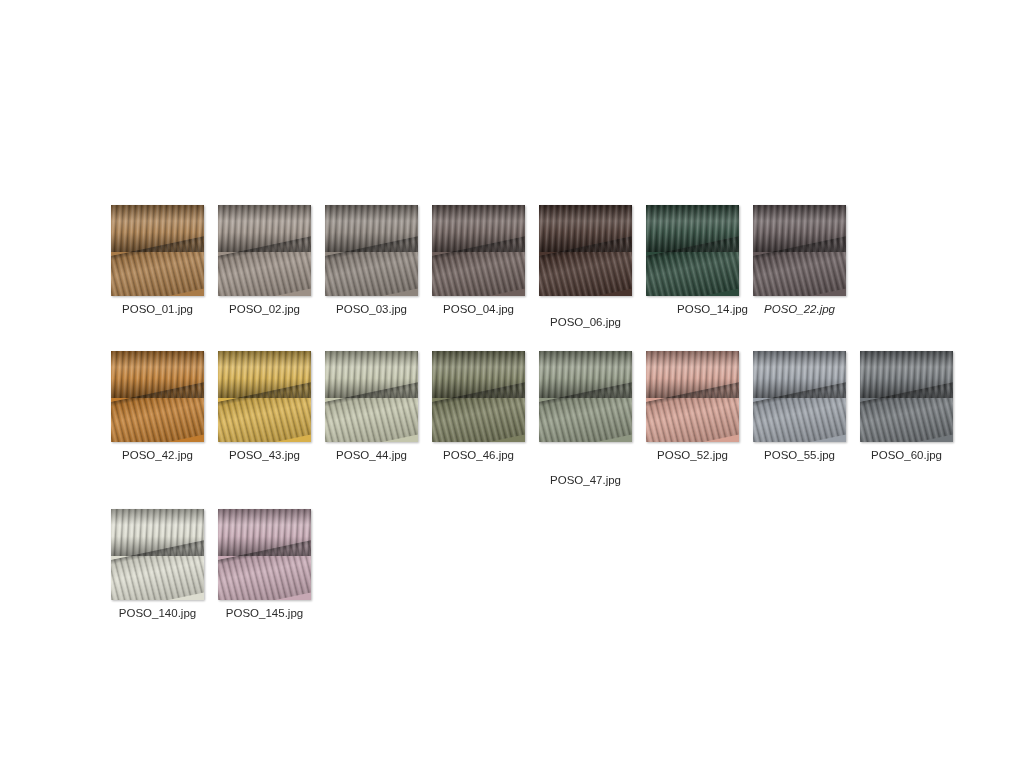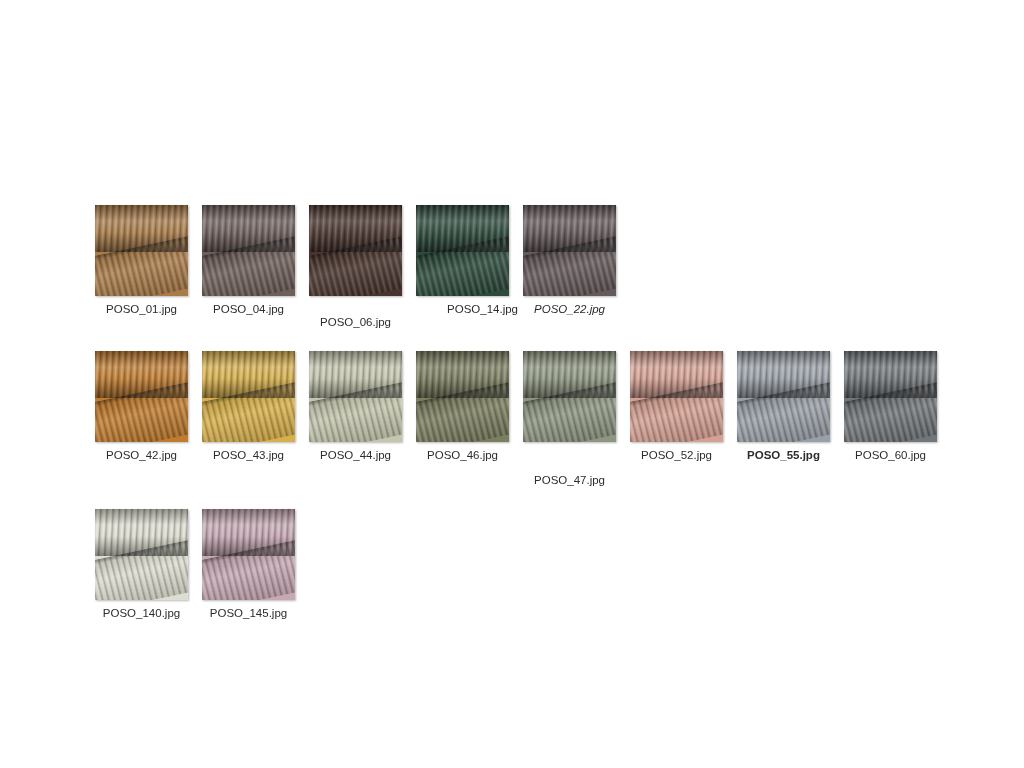--- a/index.html
+++ b/index.html
@@ -11,21 +11,21 @@
   body {
     width: 1024px;
     height: 768px;
     overflow: hidden;
     font-family: "Liberation Sans", sans-serif;
     position: relative;
   }
 
   #gallery {
     position: absolute;
-    left: 95px;
+    left: 111px;
     top: 205px;
     width: 860px;
   }
 
   .swatch-row {
     display: flex;
     flex-direction: row;
     align-items: flex-start;
     margin-bottom: 22px;
   }
@@ -134,20 +134,34 @@
 <div id="gallery">
     <div class="swatch-row">
       <div class="swatch-cell">
         <div class="thumb" style="background-color: rgb(169, 123, 72);">
           <div class="flat"></div>
           <div class="roll"></div>
         </div>
         <div class="caption" style="color: rgb(44, 44, 44);">POSO_01.jpg</div>
       </div>
       <div class="swatch-cell">
+        <div class="thumb" style="background-color: rgb(156, 144, 134);">
+          <div class="flat"></div>
+          <div class="roll"></div>
+        </div>
+        <div class="caption" style="color: rgb(44, 44, 44);">POSO_02.jpg</div>
+      </div>
+      <div class="swatch-cell">
+        <div class="thumb" style="background-color: rgb(141, 132, 124);">
+          <div class="flat"></div>
+          <div class="roll"></div>
+        </div>
+        <div class="caption" style="color: rgb(44, 44, 44);">POSO_03.jpg</div>
+      </div>
+      <div class="swatch-cell">
         <div class="thumb" style="background-color: rgb(110, 95, 91);">
           <div class="flat"></div>
           <div class="roll"></div>
         </div>
         <div class="caption" style="color: rgb(44, 44, 44);">POSO_04.jpg</div>
       </div>
       <div class="swatch-cell">
         <div class="thumb" style="background-color: rgb(74, 53, 46);">
           <div class="flat"></div>
           <div class="roll"></div>
@@ -210,21 +224,21 @@
           <div class="flat"></div>
           <div class="roll"></div>
         </div>
         <div class="caption" style="color: rgb(44, 44, 44);">POSO_52.jpg</div>
       </div>
       <div class="swatch-cell">
         <div class="thumb" style="background-color: rgb(154, 160, 168);">
           <div class="flat"></div>
           <div class="roll"></div>
         </div>
-        <div class="caption" style="color: rgb(44, 44, 44); font-weight: bold;">POSO_55.jpg</div>
+        <div class="caption" style="color: rgb(44, 44, 44);">POSO_55.jpg</div>
       </div>
       <div class="swatch-cell">
         <div class="thumb" style="background-color: rgb(113, 118, 122);">
           <div class="flat"></div>
           <div class="roll"></div>
         </div>
         <div class="caption" style="color: rgb(44, 44, 44);">POSO_60.jpg</div>
       </div>
     </div>
     <div class="swatch-row">

